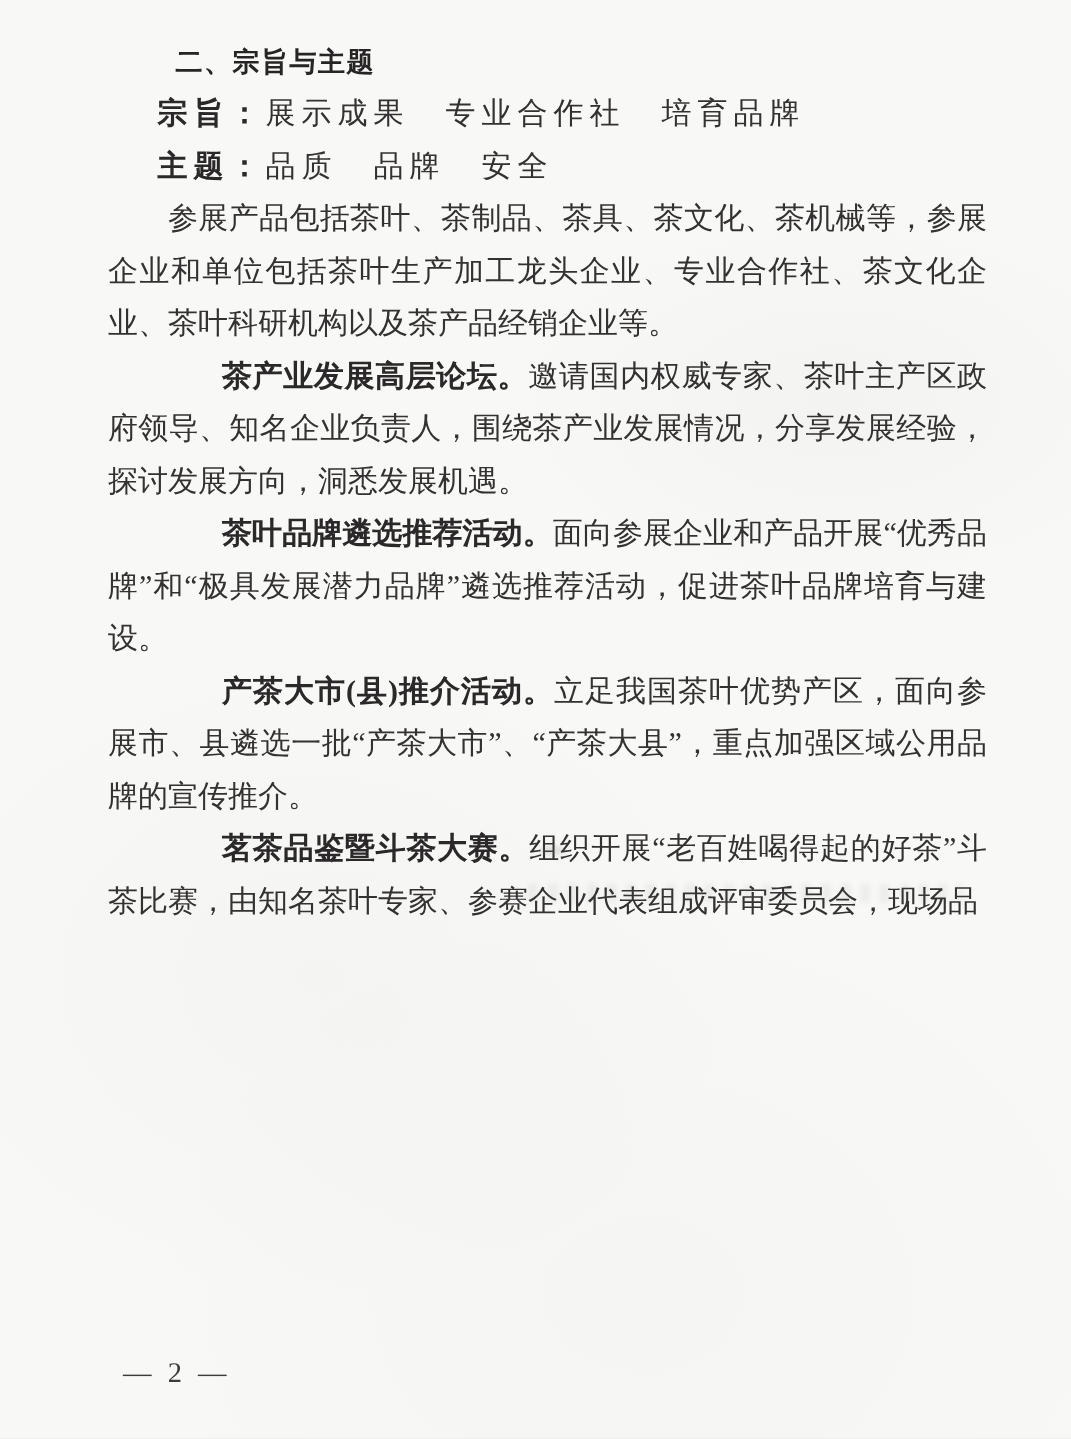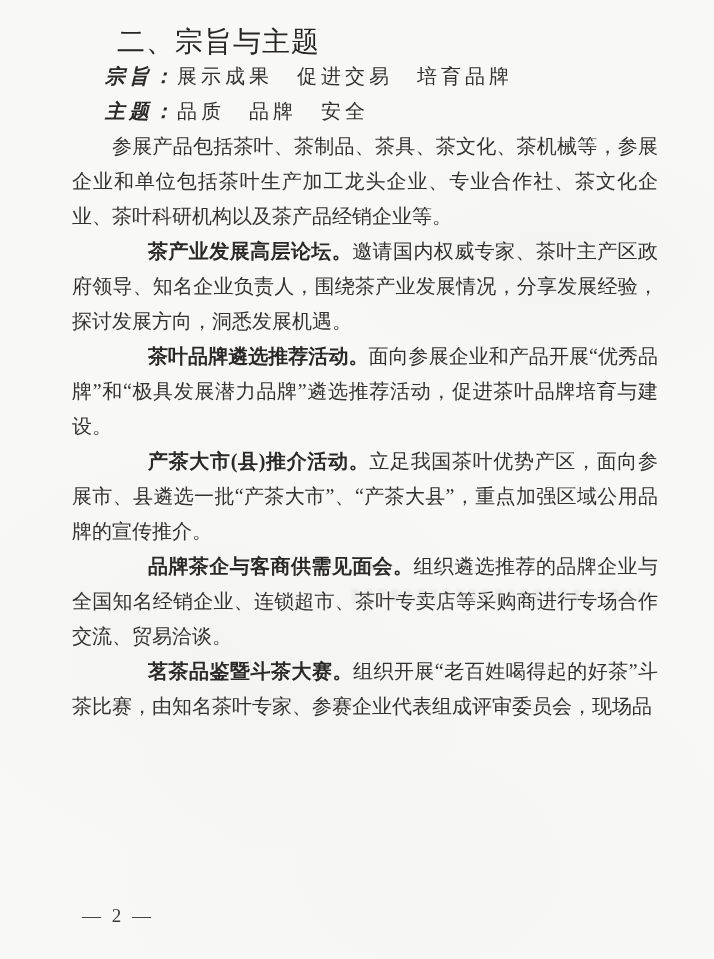--- a/index.html
+++ b/index.html
@@ -30,38 +30,37 @@
     line-height: 35px;
     text-align: justify;
     text-justify: inter-character;
   }
   .content p, .content h2 {
     margin: 0;
     padding: 0;
   }
   .heading {
     font-family: "Liberation Sans", sans-serif;
-    font-weight: 400;
-    font-size: 28px;
+    font-weight: 700;
+    font-size: 18px;
     line-height: 35px;
     color: #262424;
     text-indent: 45px;
     letter-spacing: 1px;
     text-align: left;
   }
   .labeled {
     text-indent: 33px;
     letter-spacing: 4px;
     text-align: left;
   }
   .labeled .label {
     font-family: "Liberation Sans", sans-serif;
     font-weight: 700;
     color: #2a2828;
-    font-style: italic;
   }
   .para {
     text-indent: 40px;
   }
   .para .lead {
     font-weight: 700;
     color: #2a2828;
     margin-left: 36px;
   }
   .ghost-smudge {
@@ -99,36 +98,35 @@
   }
 </style>
 </head>
 <body>
 
 <div class="page">
   <div class="content">
 
     <h2 class="heading">二、宗旨与主题</h2>
 
-    <p class="labeled"><span class="label">宗旨：</span><span>展示成果　促进交易　培育品牌</span></p>
+    <p class="labeled"><span class="label">宗旨：</span><span>展示成果　专业合作社　培育品牌</span></p>
 
     <p class="labeled"><span class="label">主题：</span><span>品质　品牌　安全</span></p>
 
 
     <p class="para">参展产品包括茶叶、茶制品、茶具、茶文化、茶机械等，参展企业和单位包括茶叶生产加工龙头企业、专业合作社、茶文化企业、茶叶科研机构以及茶产品经销企业等。</p>
 
 
 
     <p class="para"><span class="lead">茶产业发展高层论坛。</span><span>邀请国内权威专家、茶叶主产区政府领导、知名企业负责人，围绕茶产业发展情况，分享发展经验，探讨发展方向，洞悉发展机遇。</span></p>
 
     <p class="para"><span class="lead">茶叶品牌遴选推荐活动。</span><span>面向参展企业和产品开展“优秀品牌”和“极具发展潜力品牌”遴选推荐活动，促进茶叶品牌培育与建设。</span></p>
 
     <p class="para"><span class="lead">产茶大市(县)推介活动。</span><span>立足我国茶叶优势产区，面向参展市、县遴选一批“产茶大市”、“产茶大县”，重点加强区域公用品牌的宣传推介。</span></p>
 
-    <p class="para"><span class="lead">品牌茶企与客商供需见面会。</span><span>组织遴选推荐的品牌企业与全国知名经销企业、连锁超市、茶叶专卖店等采购商进行专场合作交流、贸易洽谈。</span></p>
 
     <p class="para"><span class="lead">茗茶品鉴暨斗茶大赛。</span><span>组织开展“老百姓喝得起的好茶”斗茶比赛，由知名茶叶专家、参赛企业代表组成评审委员会，现场品</span></p>
 
   </div>
 
   <div class="speck"></div>
   <div class="ghost-smudge"></div>
 
   <div class="page-number">— 2 —</div>
 </div>

